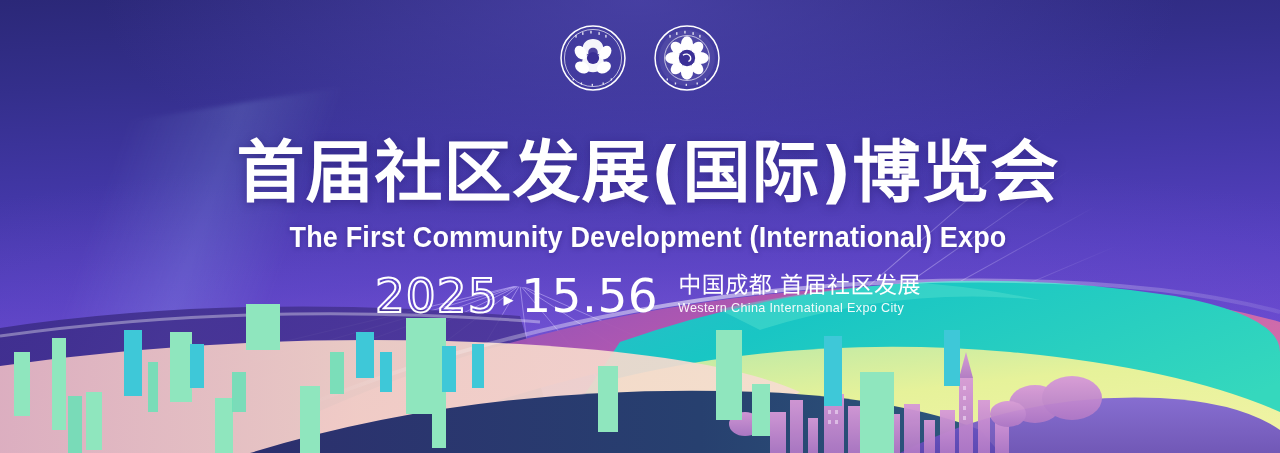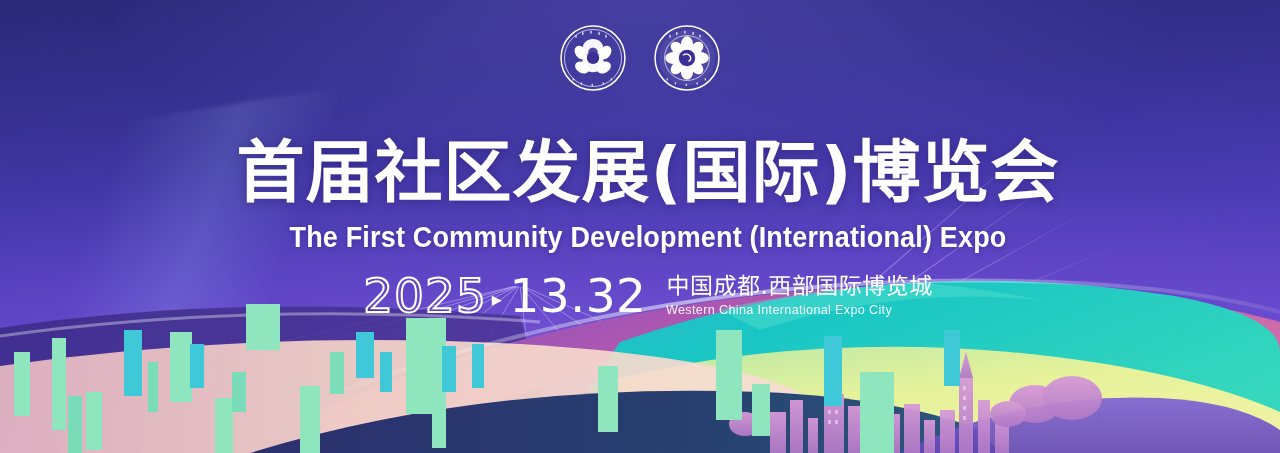--- a/index.html
+++ b/index.html
@@ -76,21 +76,21 @@
     font-weight:700;
     color:#ffffff;
     letter-spacing:.2px;
     transform:scaleX(.93);
     white-space:nowrap;
     text-shadow:0 1px 6px rgba(30,15,90,.35);
   }
 
   .meta{
     margin-top:18px;
-    display:flex;align-items:flex-end;justify-content:center;gap:20px;
+    display:flex;align-items:flex-start;justify-content:center;gap:20px;
   }
   .dates{
     display:flex;align-items:baseline;
     font-size:47px;line-height:1;font-weight:400;color:#fff;
     letter-spacing:.5px;white-space:nowrap;
     font-family:"DejaVu Sans","Liberation Sans",sans-serif;
   }
   .year{
     color:transparent;
     -webkit-text-stroke:2px #ffffff;
@@ -391,23 +391,23 @@
   </div>
 
   <div class="content">
     <h1 class="title-cn">首届社区发展(国际)博览会</h1>
     <div class="title-en">The First Community Development (International) Expo</div>
 
     <div class="meta">
       <div class="dates">
         <span class="year">2025</span>
         <span class="arrow">▸</span>
-        <span>13.32</span>
+        <span>15.56</span>
       </div>
 
       <div class="place">
-        <div class="place-cn">中国成都.西部国际博览城</div>
+        <div class="place-cn">中国成都.首届社区发展</div>
         <div class="place-en">Western China International Expo City</div>
       </div>
     </div>
   </div>
 
 </div>
 
 </body></html>

